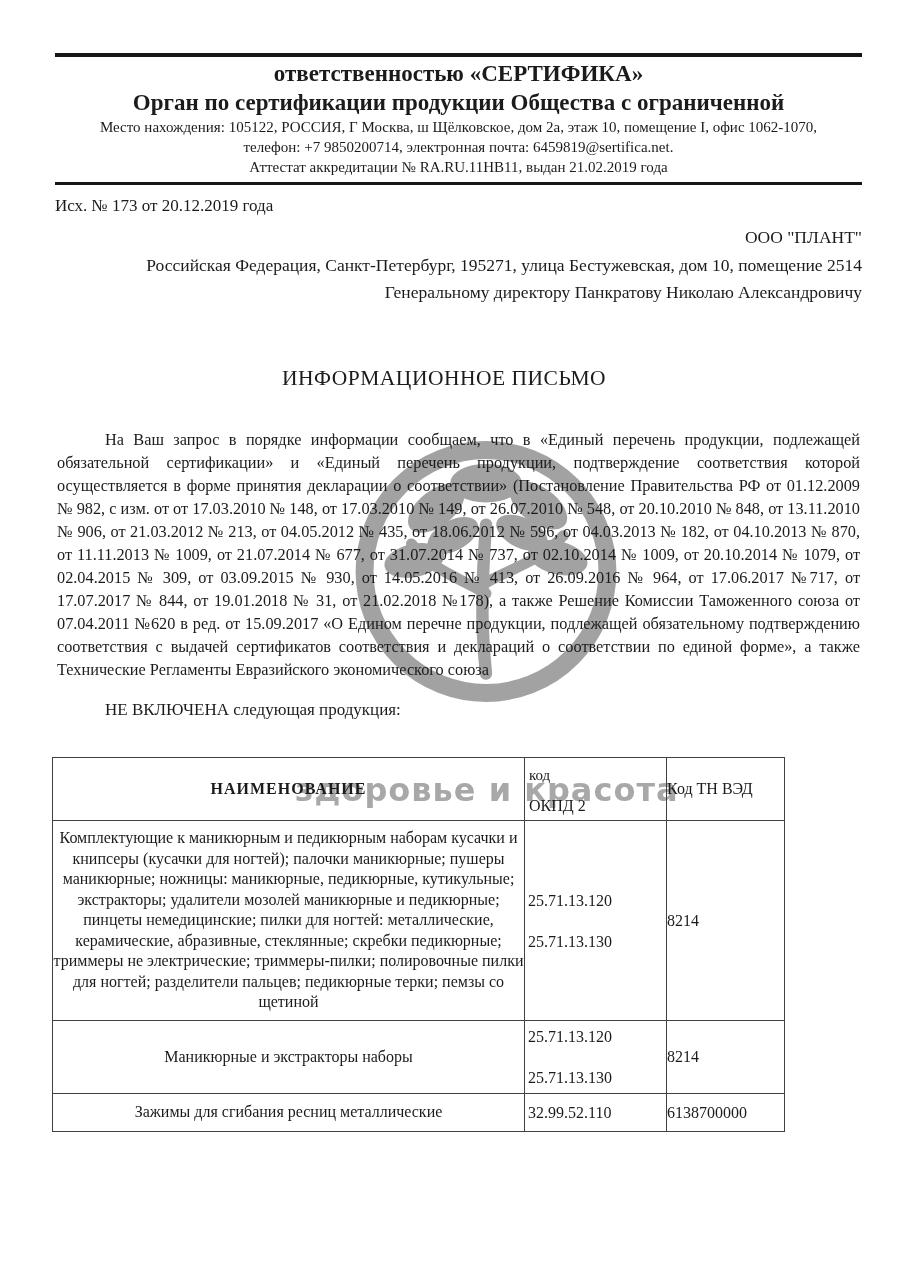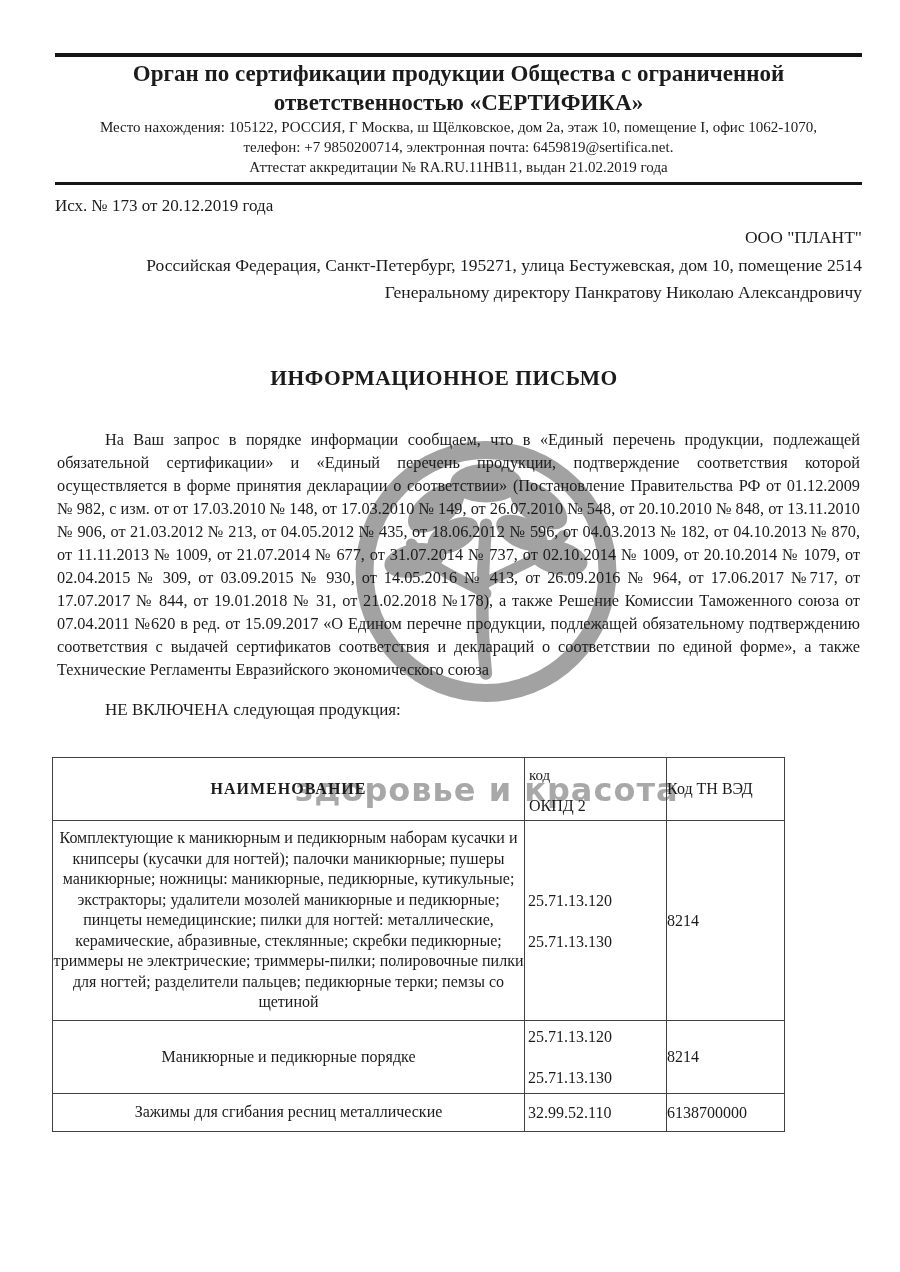--- a/index.html
+++ b/index.html
@@ -35,21 +35,21 @@
   }
   .org-name{font-size:23px;font-weight:bold;line-height:28.5px;}
   .lh-small{font-size:15px;line-height:20px;}
   .ref-line{position:absolute;top:196px;left:55px;font-size:17px;}
   .recipient{
     position:absolute;top:224px;left:100px;right:38px;
     text-align:right;font-size:17.5px;line-height:27.5px;
   }
   .doc-title{
     position:absolute;top:366px;left:0;right:12px;
-    text-align:center;font-size:21.5px;font-weight:bold;letter-spacing:.5px;
+    text-align:center;font-size:21.5px;font-weight:normal;letter-spacing:.5px;
   }
   .body-par{
     position:absolute;top:428px;left:57px;right:40px;height:270px;
     font-size:16.3px;line-height:23px;text-align:justify;text-indent:48px;
   }
   .not-included{position:absolute;top:700px;left:105px;font-size:17px;}
   .products-table{
     position:absolute;top:757px;left:52px;
     border-collapse:collapse;table-layout:fixed;width:732px;
     font-size:16px;
@@ -99,22 +99,22 @@
         <ellipse cx="76" cy="78" rx="20" ry="11" transform="rotate(-28 76 78)"></ellipse>
         <ellipse cx="126" cy="76" rx="20" ry="11" transform="rotate(26 126 76)"></ellipse>
       </g>
     </svg>
     <div class="wm-tagline" style="color: rgb(168, 168, 168);">здоровье и красота</div>
   </div>
 
   <div class="content">
 
     <div class="letterhead">
+      <div class="org-name">ответственностью «СЕРТИФИКА»</div>
       <div class="org-name">Орган по сертификации продукции Общества с ограниченной</div>
-      <div class="org-name">ответственностью «СЕРТИФИКА»</div>
       <div class="lh-small">Место нахождения: 105122, РОССИЯ, Г Москва, ш Щёлковское, дом 2а, этаж 10, помещение I, офис 1062-1070,</div>
       <div class="lh-small">телефон: +7 9850200714, электронная почта: 6459819@sertifica.net.</div>
       <div class="lh-small">Аттестат аккредитации № RA.RU.11НВ11, выдан 21.02.2019 года</div>
     </div>
 
     <div class="ref-line">Исх. № 173 от 20.12.2019 года</div>
 
     <div class="recipient">
       <div>ООО "ПЛАНТ"</div>
       <div>Российская Федерация, Санкт-Петербург, 195271, улица Бестужевская, дом 10, помещение 2514</div>
@@ -145,21 +145,21 @@
       <tr class="h-row1">
         <td class="cell-name">Комплектующие к маникюрным и педикюрным наборам кусачки и книпсеры (кусачки для ногтей); палочки маникюрные; пушеры маникюрные; ножницы: маникюрные, педикюрные, кутикульные; экстракторы; удалители мозолей маникюрные и педикюрные; пинцеты немедицинские; пилки для ногтей: металлические, керамические, абразивные, стеклянные; скребки педикюрные; триммеры не электрические; триммеры-пилки; полировочные пилки для ногтей; разделители пальцев; педикюрные терки; пемзы со щетиной</td>
         <td class="cell-okpd">
           <div class="code-line">25.71.13.120</div>
           <div class="gap"></div>
           <div class="code-line">25.71.13.130</div>
         </td>
         <td class="cell-tnved">8214</td>
       </tr>
       <tr class="h-row2">
-        <td class="cell-name">Маникюрные и педикюрные порядке</td>
+        <td class="cell-name">Маникюрные и экстракторы наборы</td>
         <td class="cell-okpd">
           <div class="code-line">25.71.13.120</div>
           <div class="gap"></div>
           <div class="code-line">25.71.13.130</div>
         </td>
         <td class="cell-tnved">8214</td>
       </tr>
       <tr class="h-row3">
         <td class="cell-name">Зажимы для сгибания ресниц металлические</td>
         <td class="cell-okpd">

